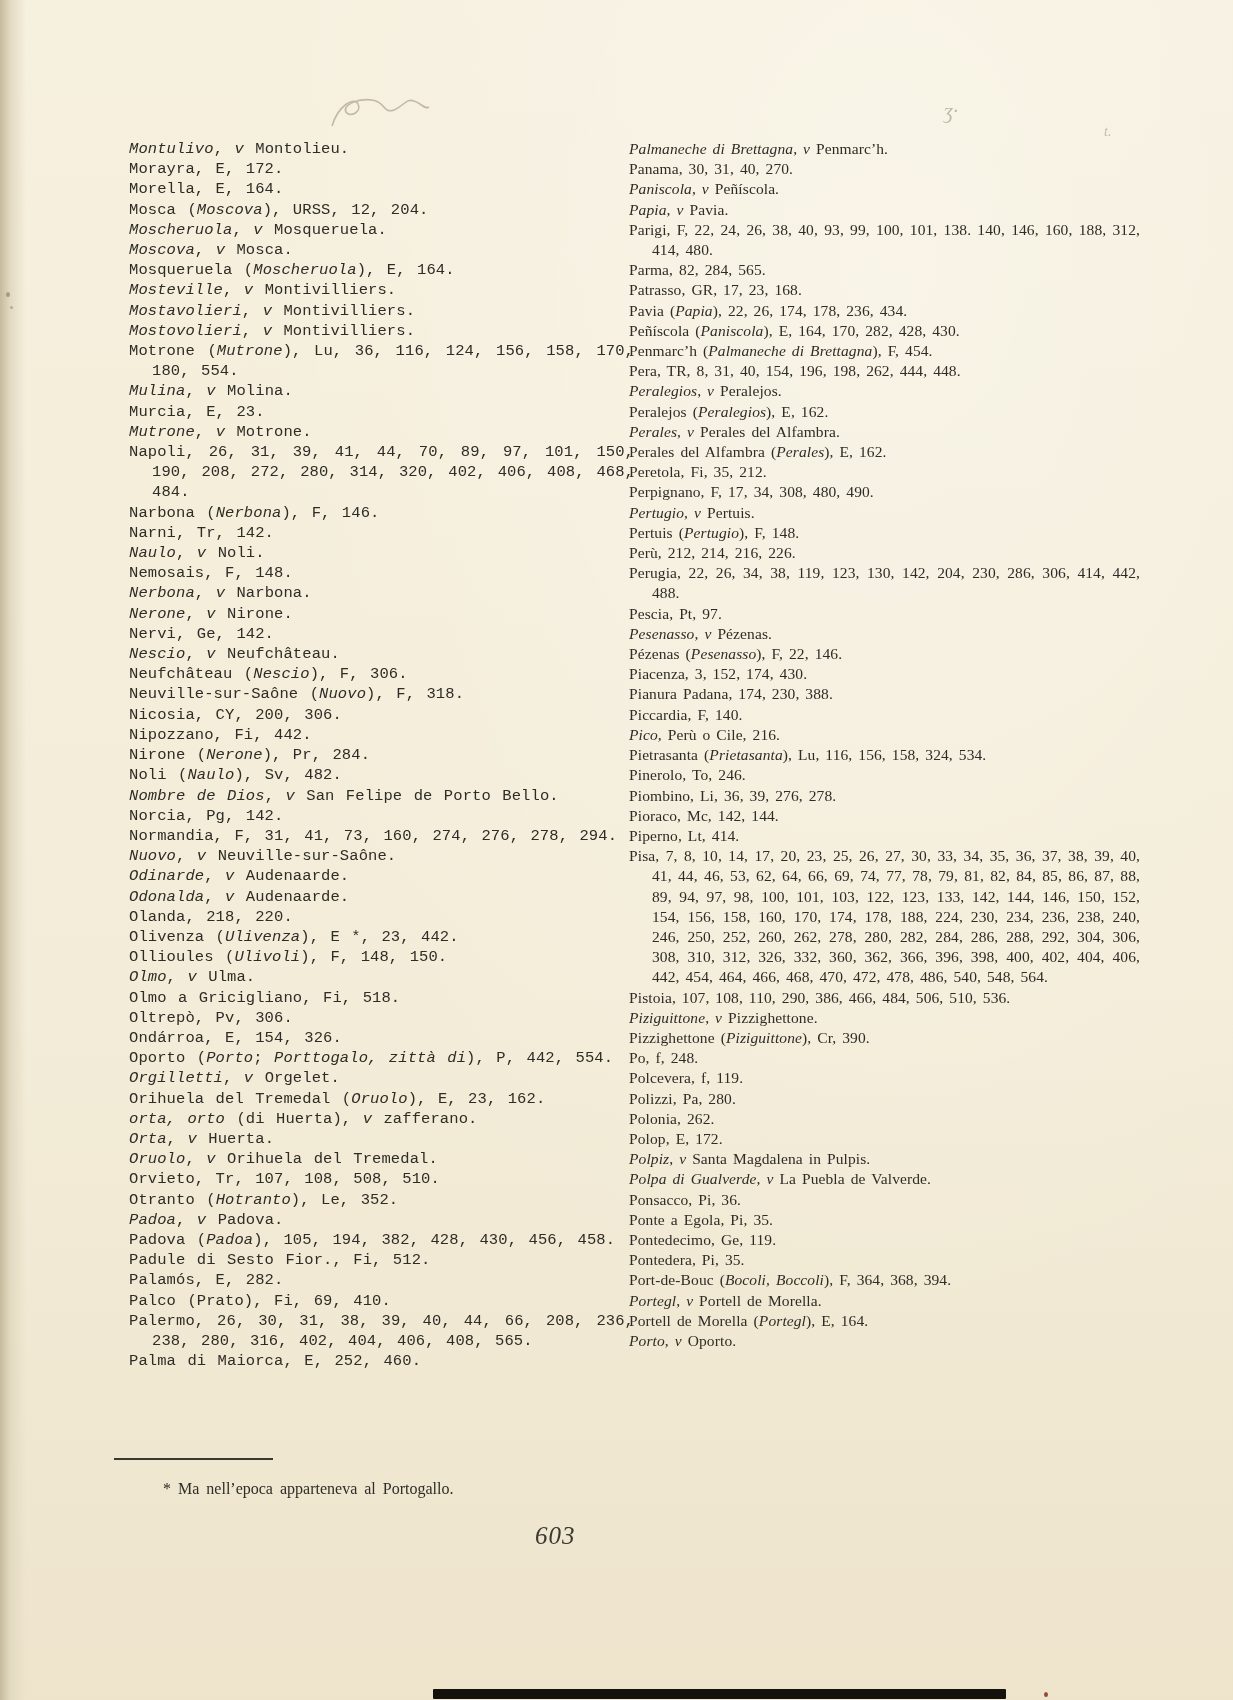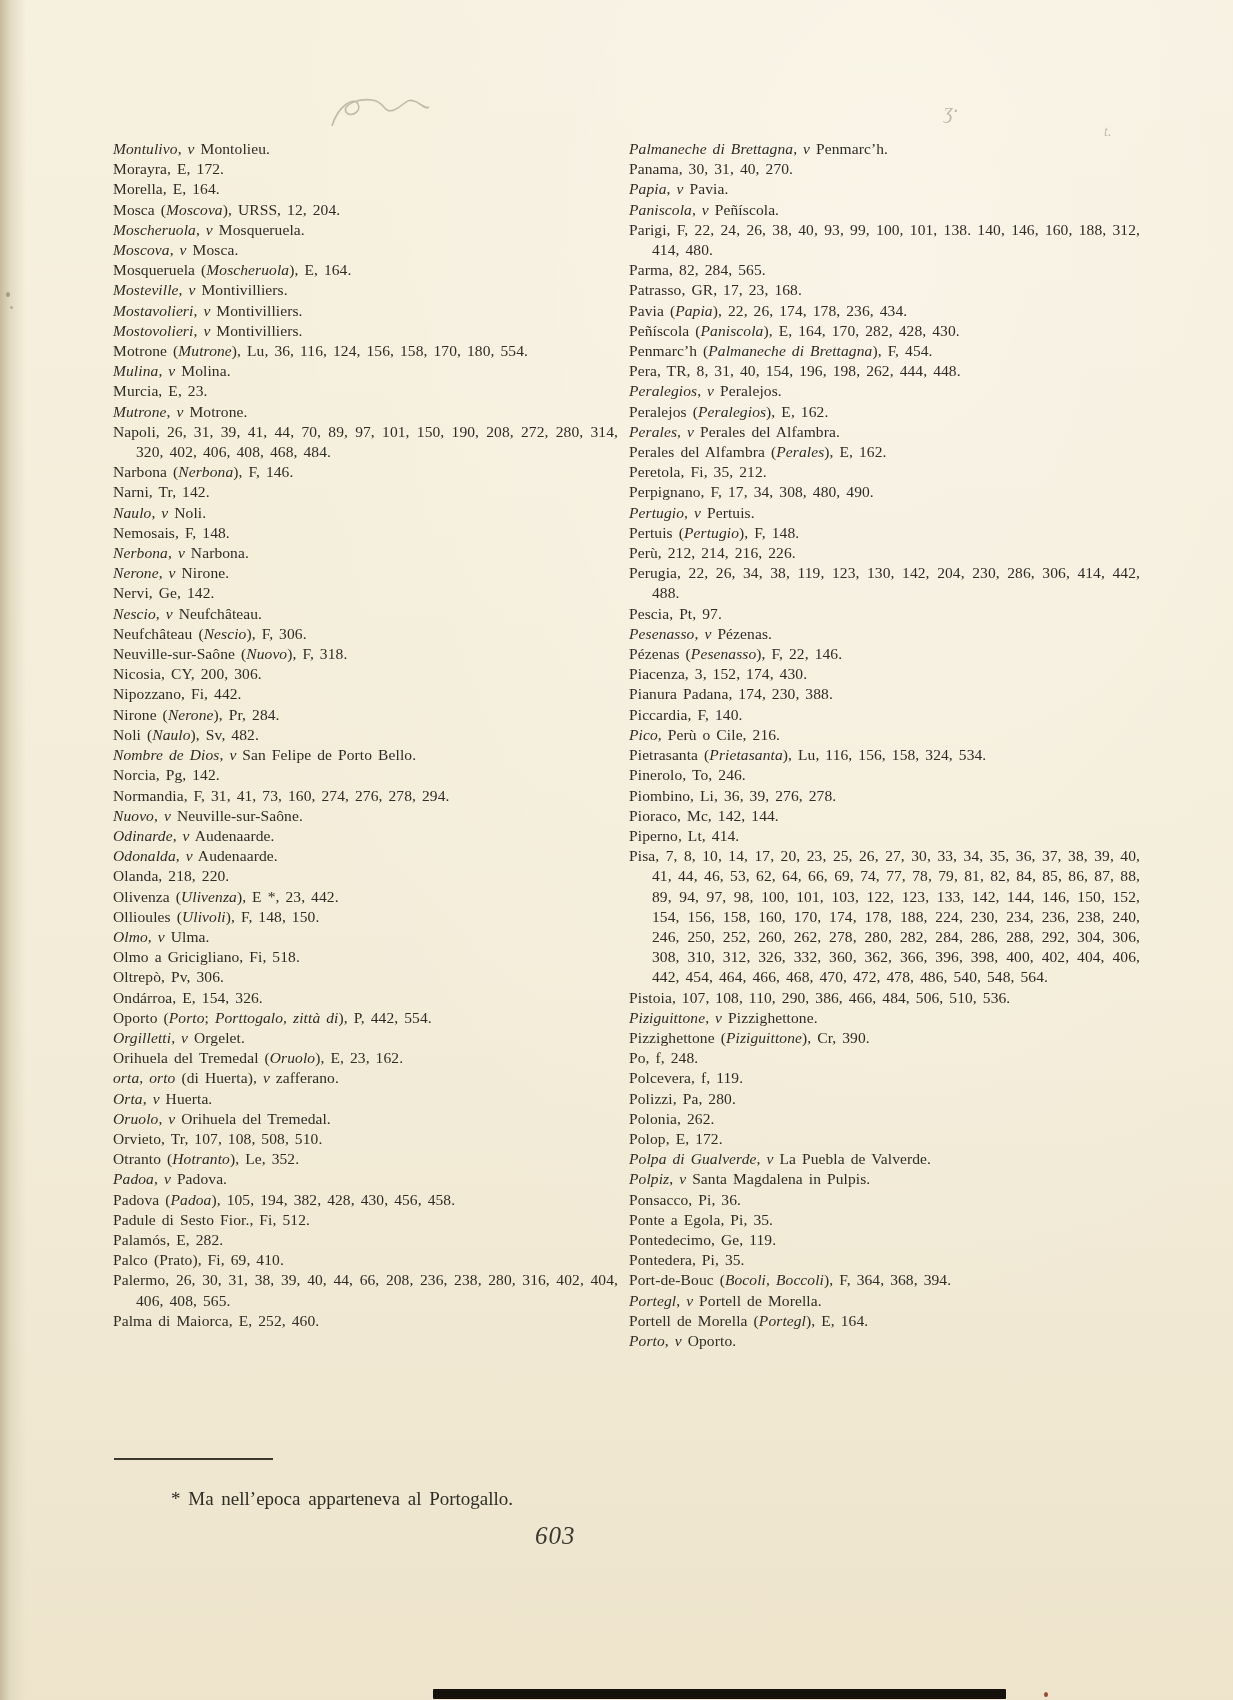--- a/index.html
+++ b/index.html
@@ -16,32 +16,32 @@
   }
   .gutter {
     position:absolute; left:0; top:0; width:26px; height:1700px;
     background:linear-gradient(to right, #c7ba9d 0px, #e2d9c1 10px, rgba(226,217,193,0) 26px);
   }
   .col {
     position:absolute; top:139px;
     font-size:15.5px; line-height:20.2px; color:#2e2c26;
     word-spacing:2px; letter-spacing:0.1px;
   }
-  .col-left  { left:113px; width:505px; }
+  .col-left  { left:129px; width:505px;font-family:Liberation Mono, monospace; }
   .col-right { left:629px; width:511px; }
   .entry { margin:0; padding-left:23px; text-indent:-23px; text-align:justify; }
   .entry i { font-style:italic; }
   .group + .group { }
   .footnote-rule {
     position:absolute; left:114px; top:1458px; width:159px; height:2px;
     background:#3b382f;
   }
   .footnote {
-    position:absolute; left:159px; top:1476px; margin:12px;
-    font-size:19px; color:#2e2c26; word-spacing:3px;
+    position:absolute; left:159px; top:1476px; margin:4px;
+    font-size:16px; color:#2e2c26; word-spacing:3px;
   }
   .page-number {
     position:absolute; left:535px; top:1522px; width:110px;
     font-style:italic; font-size:25px; color:#3a3830;
     letter-spacing:1px;
   }
   .squiggle { position:absolute; left:328px; top:88px; width:105px; height:48px; }
   .faint-mark { position:absolute; font-style:italic; color:#8e887a; }
   .mark1 { left:944px; top:100px; font-size:20px; opacity:.55; }
   .mark2 { left:1104px; top:124px; font-size:14px; opacity:.5; }
@@ -132,22 +132,22 @@
         <p class="entry"><span>Palamós, E, 282.</span></p>
         <p class="entry"><span>Palco (Prato), Fi, 69, 410.</span></p>
         <p class="entry"><span>Palermo, 26, 30, 31, 38, 39, 40, 44, 66, 208, 236, 238, 280, 316, 402, 404, 406, 408, 565.</span></p>
         <p class="entry"><span>Palma di Maiorca, E, 252, 460.</span></p>
       </div>
     </div>
   <div class="col col-right">
       <div class="group">
         <p class="entry"><i>Palmaneche di Brettagna</i><span>, </span><i>v</i><span> Penmarc’h.</span></p>
         <p class="entry"><span>Panama, 30, 31, 40, 270.</span></p>
+        <p class="entry"><i>Paniscola</i><span>, </span><i>v</i><span> Peñíscola.</span></p>
         <p class="entry"><i>Papia</i><span>, </span><i>v</i><span> Pavia.</span></p>
-        <p class="entry"><i>Paniscola</i><span>, </span><i>v</i><span> Peñíscola.</span></p>
         <p class="entry"><span>Parigi, F, 22, 24, 26, 38, 40, 93, 99, 100, 101, 138. 140, 146, 160, 188, 312, 414, 480.</span></p>
         <p class="entry"><span>Parma, 82, 284, 565.</span></p>
         <p class="entry"><span>Patrasso, GR, 17, 23, 168.</span></p>
         <p class="entry"><span>Pavia (</span><i>Papia</i><span>), 22, 26, 174, 178, 236, 434.</span></p>
         <p class="entry"><span>Peñíscola (</span><i>Paniscola</i><span>), E, 164, 170, 282, 428, 430.</span></p>
         <p class="entry"><span>Penmarc’h (</span><i>Palmaneche di Brettagna</i><span>), F, 454.</span></p>
         <p class="entry"><span>Pera, TR, 8, 31, 40, 154, 196, 198, 262, 444, 448.</span></p>
         <p class="entry"><i>Peralegios</i><span>, </span><i>v</i><span> Peralejos.</span></p>
         <p class="entry"><span>Peralejos (</span><i>Peralegios</i><span>), E, 162.</span></p>
         <p class="entry"><i>Perales</i><span>, </span><i>v</i><span> Perales del Alfambra.</span></p>
@@ -172,22 +172,22 @@
         <p class="entry"><span>Piperno, Lt, 414.</span></p>
         <p class="entry"><span>Pisa, 7, 8, 10, 14, 17, 20, 23, 25, 26, 27, 30, 33, 34, 35, 36, 37, 38, 39, 40, 41, 44, 46, 53, 62, 64, 66, 69, 74, 77, 78, 79, 81, 82, 84, 85, 86, 87, 88, 89, 94, 97, 98, 100, 101, 103, 122, 123, 133, 142, 144, 146, 150, 152, 154, 156, 158, 160, 170, 174, 178, 188, 224, 230, 234, 236, 238, 240, 246, 250, 252, 260, 262, 278, 280, 282, 284, 286, 288, 292, 304, 306, 308, 310, 312, 326, 332, 360, 362, 366, 396, 398, 400, 402, 404, 406, 442, 454, 464, 466, 468, 470, 472, 478, 486, 540, 548, 564.</span></p>
         <p class="entry"><span>Pistoia, 107, 108, 110, 290, 386, 466, 484, 506, 510, 536.</span></p>
         <p class="entry"><i>Piziguittone</i><span>, </span><i>v</i><span> Pizzighettone.</span></p>
         <p class="entry"><span>Pizzighettone (</span><i>Piziguittone</i><span>), Cr, 390.</span></p>
         <p class="entry"><span>Po, f, 248.</span></p>
         <p class="entry"><span>Polcevera, f, 119.</span></p>
         <p class="entry"><span>Polizzi, Pa, 280.</span></p>
         <p class="entry"><span>Polonia, 262.</span></p>
         <p class="entry"><span>Polop, E, 172.</span></p>
+        <p class="entry"><i>Polpiz</i><span>, </span><i>v</i><span> Santa Magdalena in Pulpis.</span></p>
         <p class="entry"><i>Polpa di Gualverde</i><span>, </span><i>v</i><span> La Puebla de Valverde.</span></p>
-        <p class="entry"><i>Polpiz</i><span>, </span><i>v</i><span> Santa Magdalena in Pulpis.</span></p>
         <p class="entry"><span>Ponsacco, Pi, 36.</span></p>
         <p class="entry"><span>Ponte a Egola, Pi, 35.</span></p>
         <p class="entry"><span>Pontedecimo, Ge, 119.</span></p>
         <p class="entry"><span>Pontedera, Pi, 35.</span></p>
         <p class="entry"><span>Port-de-Bouc (</span><i>Bocoli, Boccoli</i><span>), F, 364, 368, 394.</span></p>
         <p class="entry"><i>Portegl</i><span>, </span><i>v</i><span> Portell de Morella.</span></p>
         <p class="entry"><span>Portell de Morella (</span><i>Portegl</i><span>), E, 164.</span></p>
         <p class="entry"><i>Porto</i><span>, </span><i>v</i><span> Oporto.</span></p>
       </div>
     </div>

